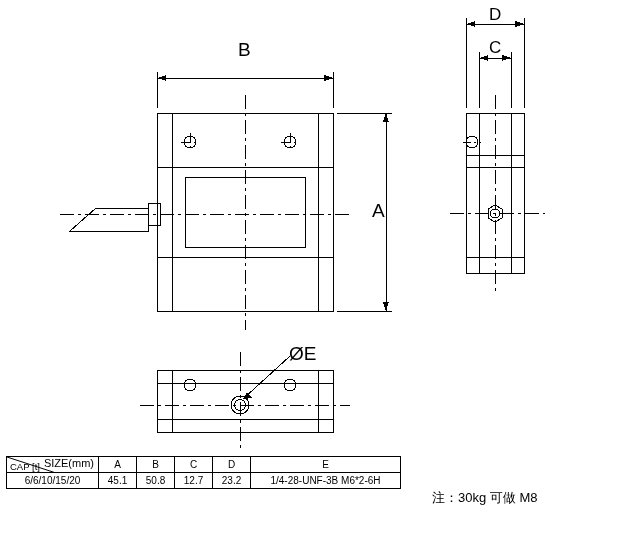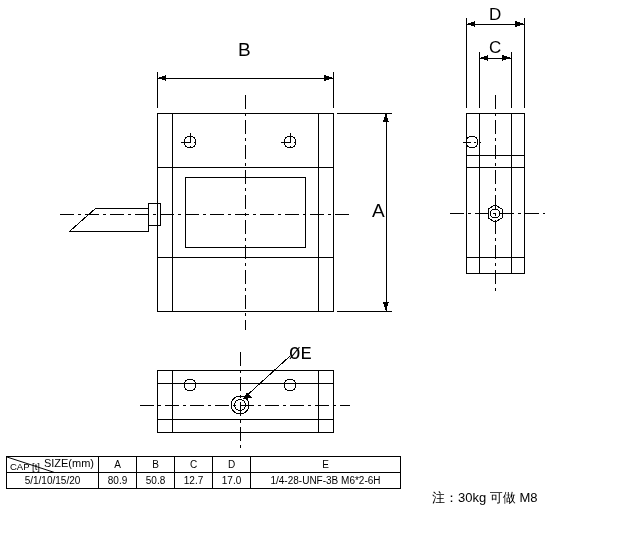--- a/index.html
+++ b/index.html
@@ -62,21 +62,21 @@
   .dimtext{
     position:absolute;
     font-size:19px;
     font-family:"Liberation Sans", sans-serif;
   }
   .dimtext.small{font-size:17px;}
   .oe-label{
     position:absolute;
     font-size:19px;
     left:289px; top:343px;
-    font-family:Liberation Mono, monospace;
+    font-family:Liberation Sans, sans-serif;
   }
 </style>
 </head>
 <body>
 
 <div class="stage">
 
   <svg class="draw" viewBox="0 0 624 546">
     <g fill="none" stroke="#000" stroke-width="1" shape-rendering="crispEdges">
 
@@ -187,25 +187,25 @@
         <span class="size-lbl">SIZE(mm)</span>
         <span class="cap-lbl">CAP [t]</span>
       </td>
       <td class="col-abcd">A</td>
       <td class="col-abcd">B</td>
       <td class="col-abcd">C</td>
       <td class="col-abcd">D</td>
       <td class="col-e">E</td>
     </tr>
     <tr>
-      <td class="row-label">5/1/10/15/20</td>
-      <td>80.9</td>
+      <td class="row-label">6/6/10/15/20</td>
+      <td>45.1</td>
       <td>50.8</td>
       <td>12.7</td>
-      <td>17.0</td>
+      <td>23.2</td>
       <td>1/4-28-UNF-3B M6*2-6H</td>
     </tr>
   </tbody>
     </table>
 
   <div class="notes">
     <div>注：30kg 可做 M8</div>
   </div>
 
 </div>

